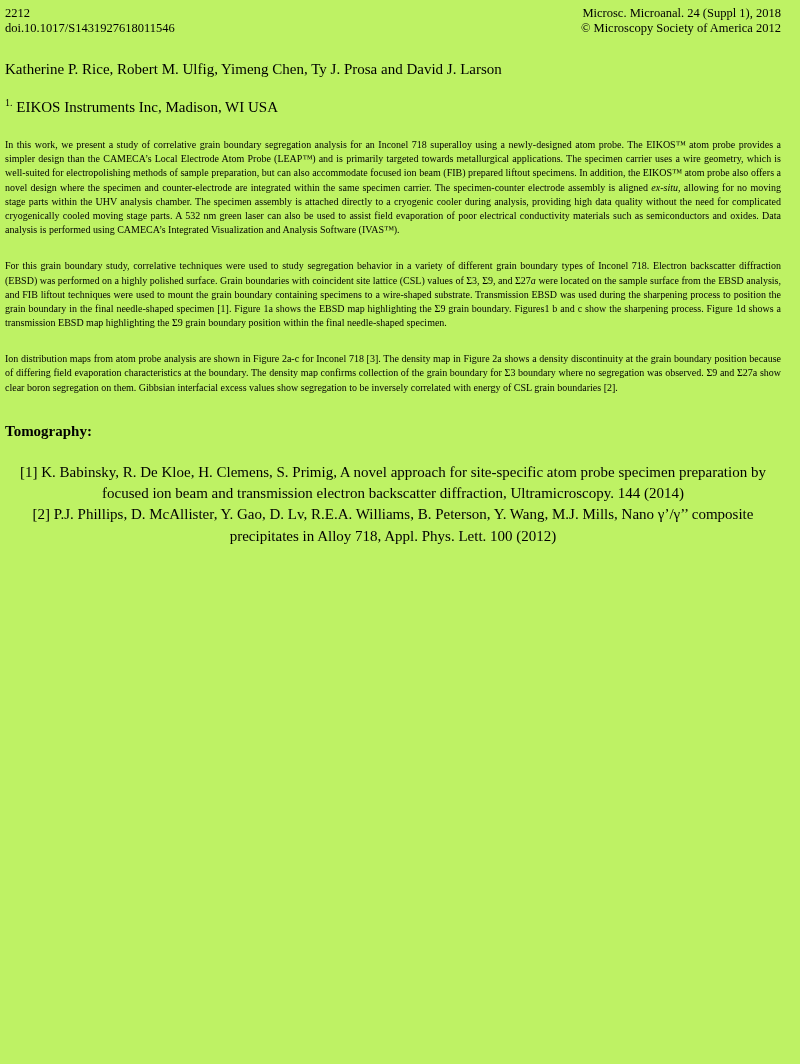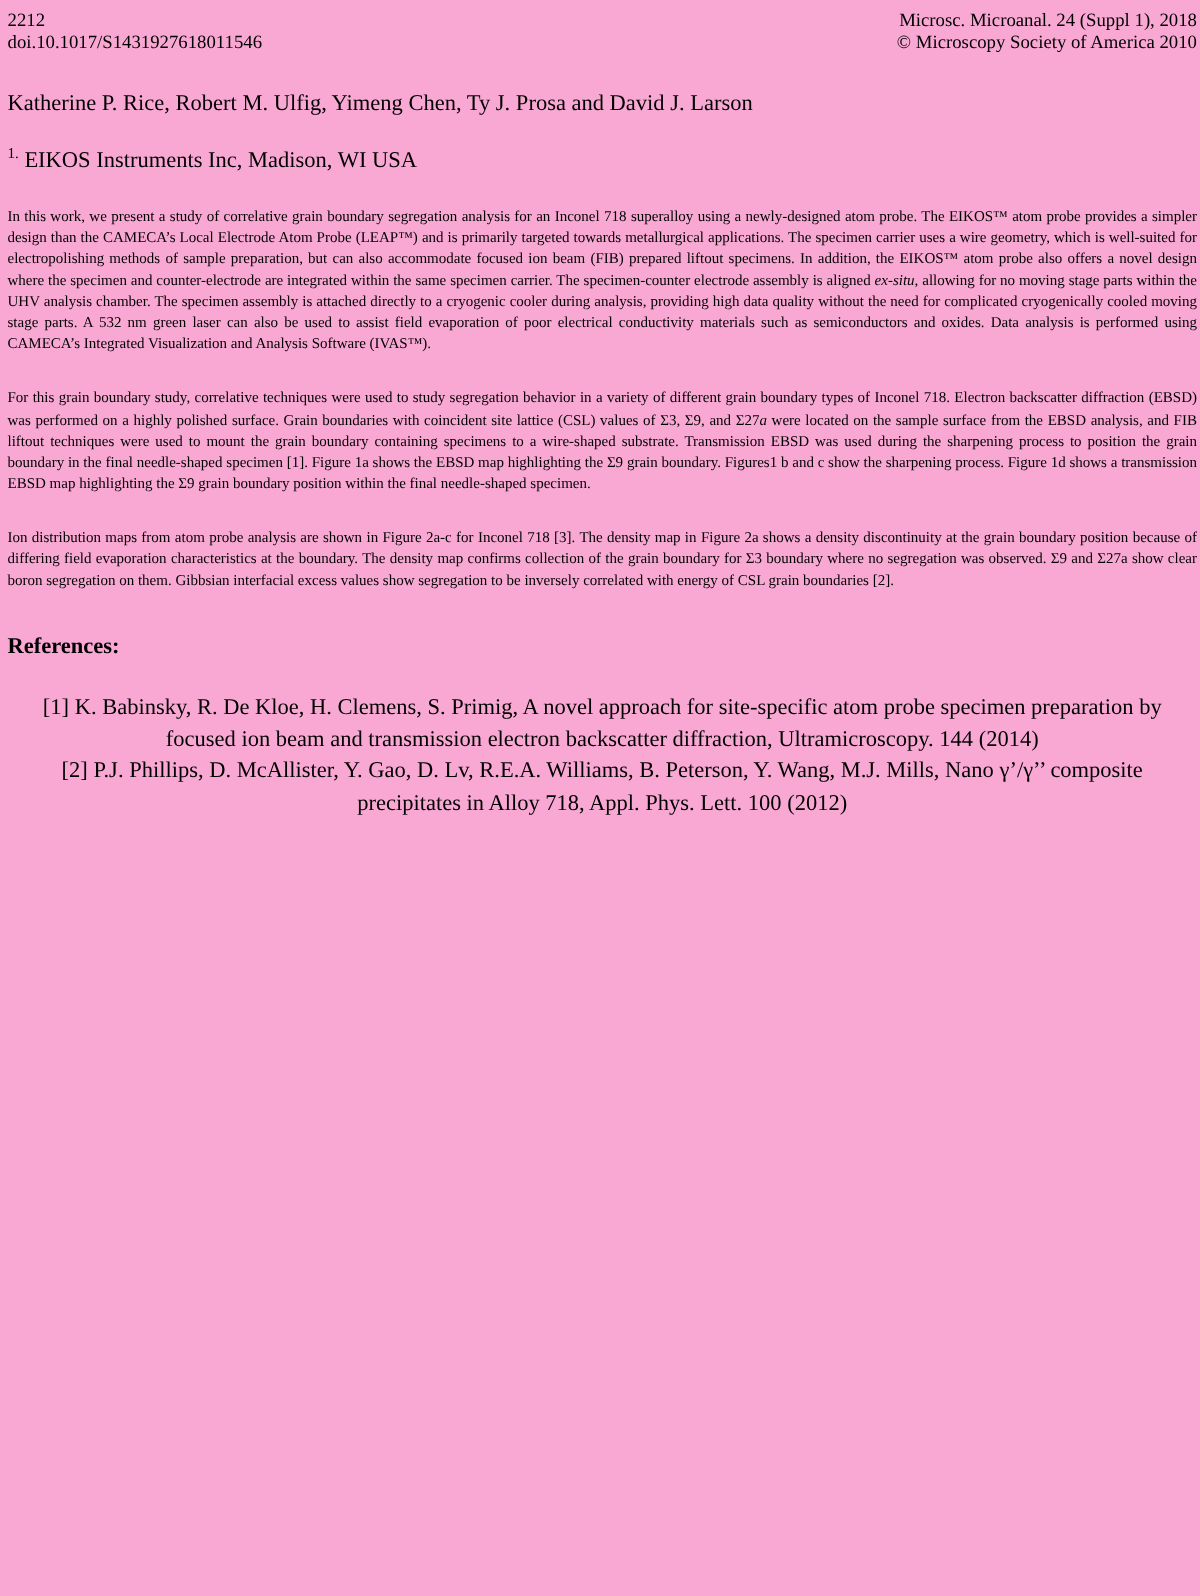--- a/index.html
+++ b/index.html
@@ -6,23 +6,23 @@
     margin: 0;
     padding: 0;
     background: #ffffff;
     color: #000000;
     font-family: "Liberation Serif", "DejaVu Serif", serif;
   }
   .page {
     width: 800px;
     height: 1064px;
     box-sizing: border-box;
-    padding: 6px 2px 0 5px;
+    padding: 6px 19px 0 5px;
     overflow: hidden;
-    background: #f9a8d4;
+    background: #bef264;
   }
   .header {
     display: flex;
     justify-content: space-between;
     font-size: 12.5px;
     line-height: 1.2;
   }
   .header-right { text-align: right; }
   .title {
     font-size: 16.5px;
@@ -67,35 +67,35 @@
 
 <div class="page">
 
   <header class="header">
     <div class="header-left">
       <div>2212</div>
       <div>doi.10.1017/S1431927618011546</div>
     </div>
     <div class="header-right">
       <div>Microsc. Microanal. 24 (Suppl 1), 2018</div>
-      <div>© Microscopy Society of America 2010</div>
+      <div>© Microscopy Society of America 2012</div>
     </div>
   </header>
 
 
   <p class="authors">Katherine P. Rice, Robert M. Ulfig, Yimeng Chen, Ty J. Prosa and David J. Larson</p>
 
   <p class="affiliation"><sup>1.</sup><span> EIKOS Instruments Inc, Madison, WI USA</span></p>
 
   <div id="paragraphs">
       <p class="body-para"><span>In this work, we present a study of correlative grain boundary segregation analysis for an Inconel 718 superalloy using a newly-designed atom probe. The EIKOS™ atom probe provides a simpler design than the CAMECA’s Local Electrode Atom Probe (LEAP™) and is primarily targeted towards metallurgical applications. The specimen carrier uses a wire geometry, which is well-suited for electropolishing methods of sample preparation, but can also accommodate focused ion beam (FIB) prepared liftout specimens. In addition, the EIKOS™ atom probe also offers a novel design where the specimen and counter-electrode are integrated within the same specimen carrier. The specimen-counter electrode assembly is aligned </span><i>ex-situ</i><span>, allowing for no moving stage parts within the UHV analysis chamber. The specimen assembly is attached directly to a cryogenic cooler during analysis, providing high data quality without the need for complicated cryogenically cooled moving stage parts. A 532 nm green laser can also be used to assist field evaporation of poor electrical conductivity materials such as semiconductors and oxides. Data analysis is performed using CAMECA’s Integrated Visualization and Analysis Software (IVAS™).</span></p>
       <p class="body-para"><span>For this grain boundary study, correlative techniques were used to study segregation behavior in a variety of different grain boundary types of Inconel 718. Electron backscatter diffraction (EBSD) was performed on a highly polished surface. Grain boundaries with coincident site lattice (CSL) values of Σ3, Σ9, and Σ27</span><i>a</i><span> were located on the sample surface from the EBSD analysis, and FIB liftout techniques were used to mount the grain boundary containing specimens to a wire-shaped substrate. Transmission EBSD was used during the sharpening process to position the grain boundary in the final needle-shaped specimen [1].  Figure 1a shows the EBSD map highlighting the Σ9 grain boundary. Figures1 b and c show the sharpening process.  Figure 1d shows a transmission EBSD map highlighting the Σ9 grain boundary position within the final needle-shaped specimen.</span></p>
       <p class="body-para"><span>Ion distribution maps from atom probe analysis are shown in Figure 2a-c for Inconel 718 [3]. The density map in Figure 2a shows a density discontinuity at the grain boundary position because of differing field evaporation characteristics at the boundary. The density map confirms collection of the grain boundary for Σ3 boundary where no segregation was observed. Σ9 and Σ27a show clear boron segregation on them. Gibbsian interfacial excess values show segregation to be inversely correlated with energy of CSL grain boundaries [2].</span></p>
     </div>
 
-  <h2 class="refs-heading">References:</h2>
+  <h2 class="refs-heading">Tomography:</h2>
 
   <div id="references">
       <p class="ref">[1] K. Babinsky, R. De Kloe, H. Clemens, S. Primig, A novel approach for site-specific atom probe specimen preparation by focused ion beam and transmission electron backscatter diffraction, Ultramicroscopy. 144 (2014)</p>
       <p class="ref">[2] P.J. Phillips, D. McAllister, Y. Gao, D. Lv, R.E.A. Williams, B. Peterson, Y. Wang, M.J. Mills, Nano γ’/γ’’ composite precipitates in Alloy 718, Appl. Phys. Lett. 100 (2012)</p>
     </div>
 
 </div>
 
 </body></html>

